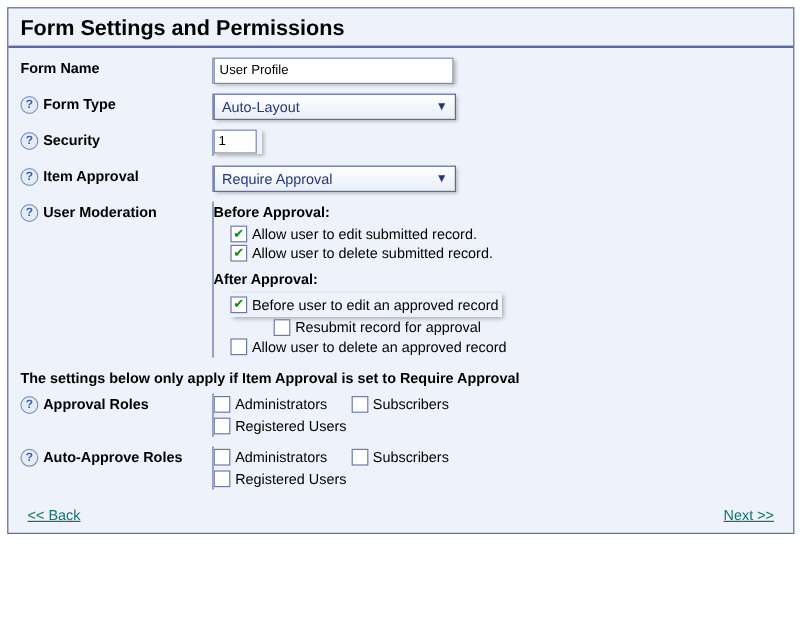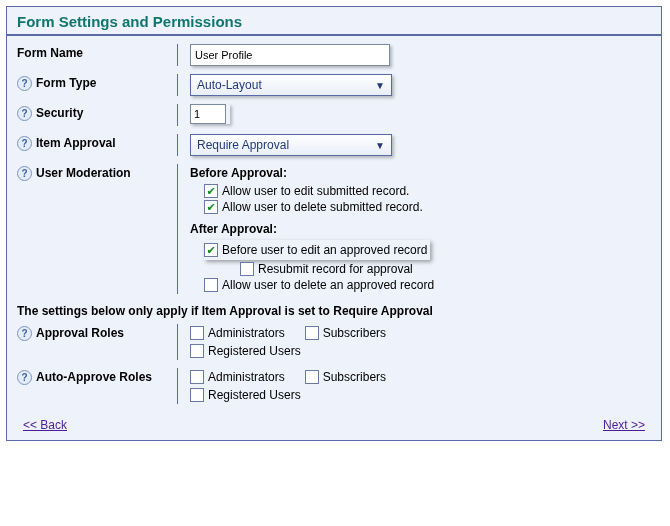--- a/index.html
+++ b/index.html
@@ -12,23 +12,23 @@
   }
   .panel{
     margin:6px;
     width:656px;
     box-sizing:border-box;
     border:1px solid #5a6aa5;
     background:#eef2fa;
   }
   .panel-title{
     font-weight:bold;
-    font-size:15px;
+    font-size:18px;
     padding:6px 10px 4px 10px;
-    color:#0f766e;
+    color:#000000;
   }
   .hr{
     height:2px;
     background:#5a6aa5;
     margin:0 0 4px 0;
   }
   .row{
     display:flex;
     align-items:flex-start;
     padding:4px 10px;
@@ -48,21 +48,20 @@
     font-weight:bold;
     color:#3a5fa8;
     background:#e4ecf7;
     border:1px solid #7a95c5;
     border-radius:50%;
     line-height:11px;
   }
   .value-col{
     flex:1;
     border-left:1px solid #5a6aa5;
-    padding-left:12px;
     min-height:22px;
   }
   .text-input{
     width:190px;
     height:18px;
     border:1px solid #7a8aa5;
     background:#fff;
     font-family:Tahoma,Arial,sans-serif;
     font-size:11px;
     padding:1px 4px;
@@ -125,21 +124,21 @@
     padding:6px 10px 2px 10px;
   }
   .check-group{
     display:flex;gap:20px;flex-wrap:wrap;
   }
   .footer{
     display:flex;justify-content:space-between;
     padding:10px 16px 8px 16px;
   }
   .footer a{
-    color:#4c1d95;
+    color:#0f766e;
     text-decoration:underline;
     font-size:12px;
     cursor:pointer;
   }
 </style>
 </head>
 <body>
 
 <div class="panel">
   <div class="panel-title">Form Settings and Permissions</div>

